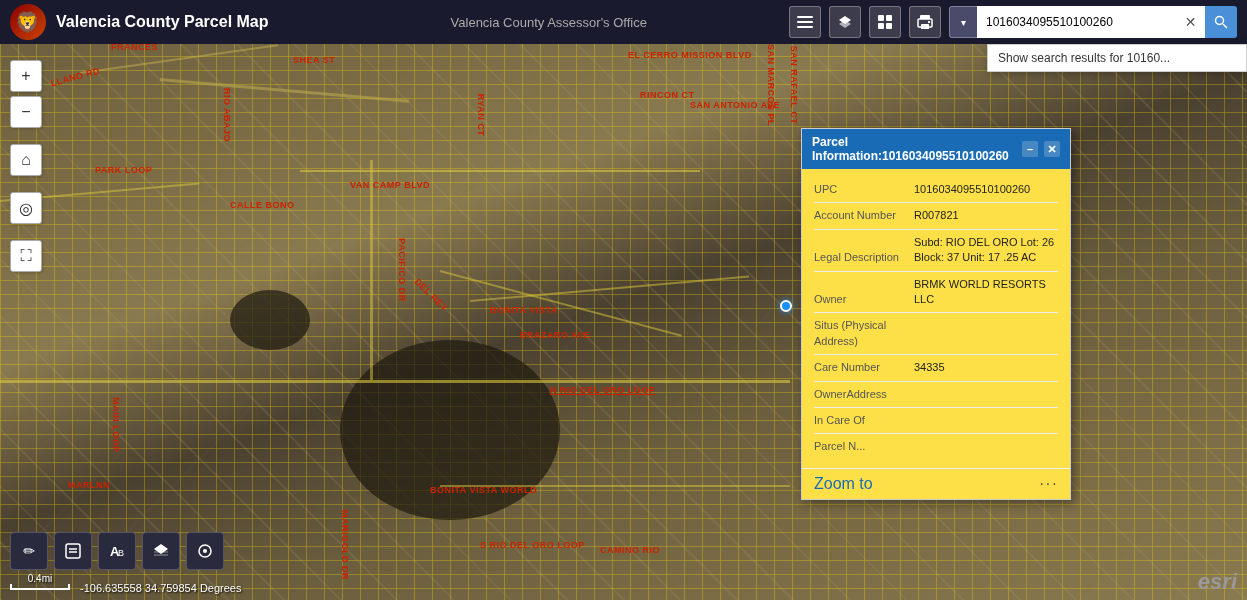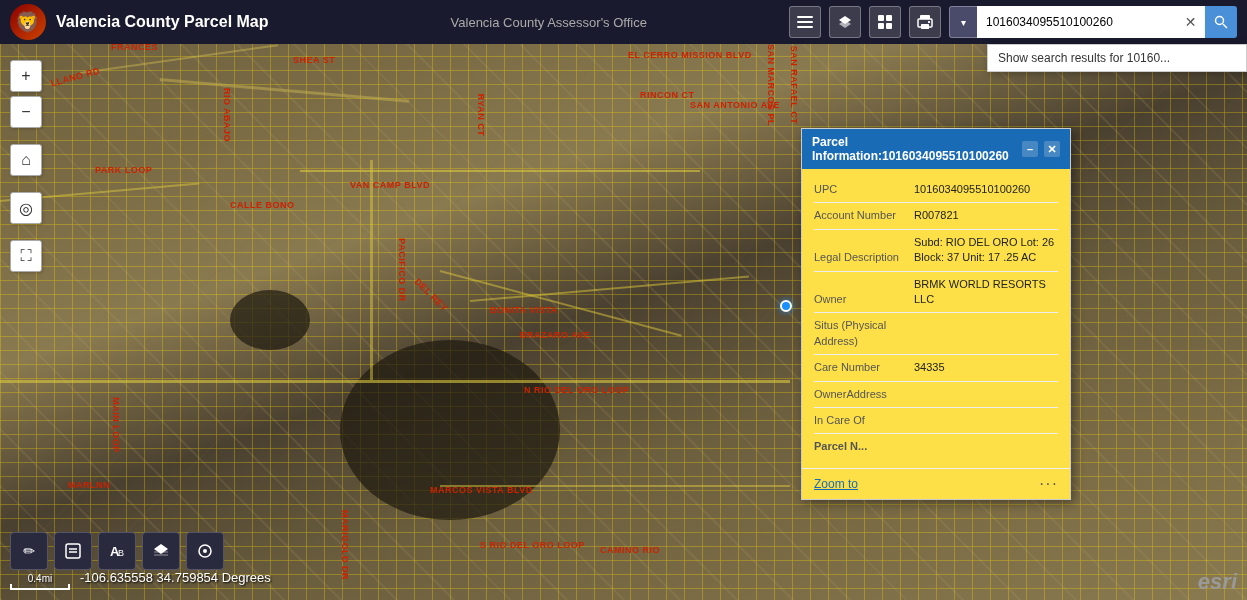--- a/index.html
+++ b/index.html
@@ -279,24 +279,24 @@
 
     #scale-text {
       color: white;
       font-size: 10px;
       text-shadow: 1px 1px 2px black;
     }
 
     
     #coordinates {
       position: absolute;
-      bottom: 15px;
+      bottom: 6px;
       left: 80px;
       color: white;
-      font-size: 13px;
+      font-size: 11px;
       z-index: 50;
       text-shadow: 1px 1px 2px black;
     }
 
     
     #esri-logo {
       position: absolute;
       bottom: 5px;
       right: 10px;
       color: #aaa;
@@ -354,21 +354,20 @@
 
     .popup-row {
       display: flex;
       padding: 5px 0;
       border-bottom: 1px solid #eee;
       align-items: flex-end;
     }
 
     .popup-row:last-child {
       border-bottom: none;
-      font-weight: bold;
     }
 
     .popup-label {
       width: 100px;
       color: #555;
       font-size: 11px;
       flex-shrink: 0;
       padding-right: 8px;
       line-height: 1.4;
     }
@@ -383,23 +382,22 @@
     #popup-footer {
       padding: 6px 12px;
       display: flex;
       align-items: center;
       justify-content: space-between;
       border-top: 1px solid #eee;
     }
 
     #zoom-to-link {
       color: #1a6bb5;
-      text-decoration: underline;
-      cursor: pointer;
-      font-size: 12px;
+      cursor: pointer;
+      font-size: 16px;
     }
 
     #popup-more {
       color: #555;
       cursor: pointer;
       font-size: 16px;
       letter-spacing: 1px;
     }
 
     
@@ -458,22 +456,22 @@
       <div class="street-label" style="left: 640px; top: 90px;">RINCON CT</div>
       <div class="street-label" style="left: 730px; top: 80px; transform: rotate(90deg);">SAN MARCOS PL</div>
       <div class="street-label" style="left: 755px; top: 80px; transform: rotate(90deg);">SAN RAFAEL CT</div>
       <div class="street-label" style="left: 200px; top: 110px; transform: rotate(90deg);">RIO ABAJO</div>
       <div class="street-label" style="left: 350px; top: 180px;">VAN CAMP BLVD</div>
       <div class="street-label" style="left: 230px; top: 200px;">CALLE BONO</div>
       <div class="street-label" style="left: 370px; top: 265px; transform: rotate(90deg);">PACIFICO DR</div>
       <div class="street-label" style="left: 410px; top: 290px; transform: rotate(45deg);">DEL REY</div>
       <div class="street-label" style="left: 490px; top: 305px;">BONITA VISTA</div>
       <div class="street-label" style="left: 520px; top: 330px;">BRAZARO AVE</div>
-      <div class="street-label" style="left: 524px; top: 385px;">N RIO DEL ORO LOOP</div>
-      <div class="street-label" style="left: 430px; top: 485px;">MARCOS VISTA BLVD</div>
+      <div class="street-label" style="left: 550px; top: 385px; text-decoration: underline;">N RIO DEL ORO LOOP</div>
+      <div class="street-label" style="left: 430px; top: 485px;">BONITA VISTA WORLD</div>
       <div class="street-label" style="left: 480px; top: 540px;">S RIO DEL ORO LOOP</div>
       <div class="street-label" style="left: 600px; top: 545px;">CAMINO RIO</div>
       <div class="street-label" style="left: 95px; top: 165px;">PARK LOOP</div>
       <div class="street-label" style="left: 460px; top: 110px; transform: rotate(90deg);">RYAN CT</div>
       <div class="street-label" style="left: 310px; top: 540px; transform: rotate(90deg);">MARIGOLD DR</div>
       <div class="street-label" style="left: 68px; top: 480px;">MARLNN</div>
       <div class="street-label" style="left: 88px; top: 420px; transform: rotate(90deg);">MAIN LOOP</div>
     </div>
 
   <div id="blue-dot"></div>

